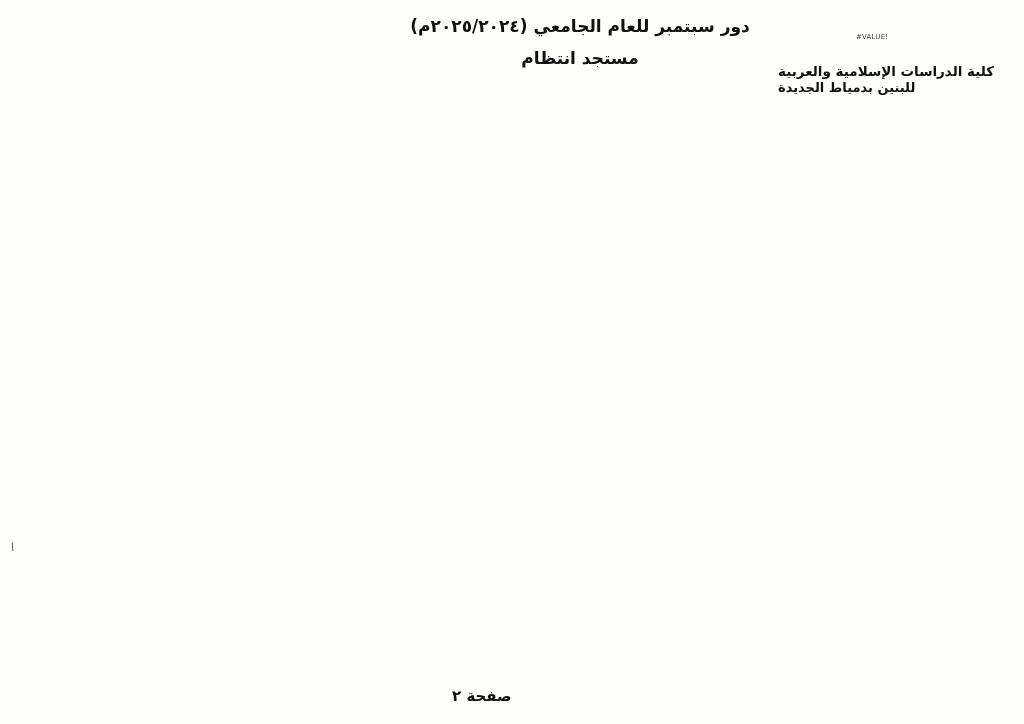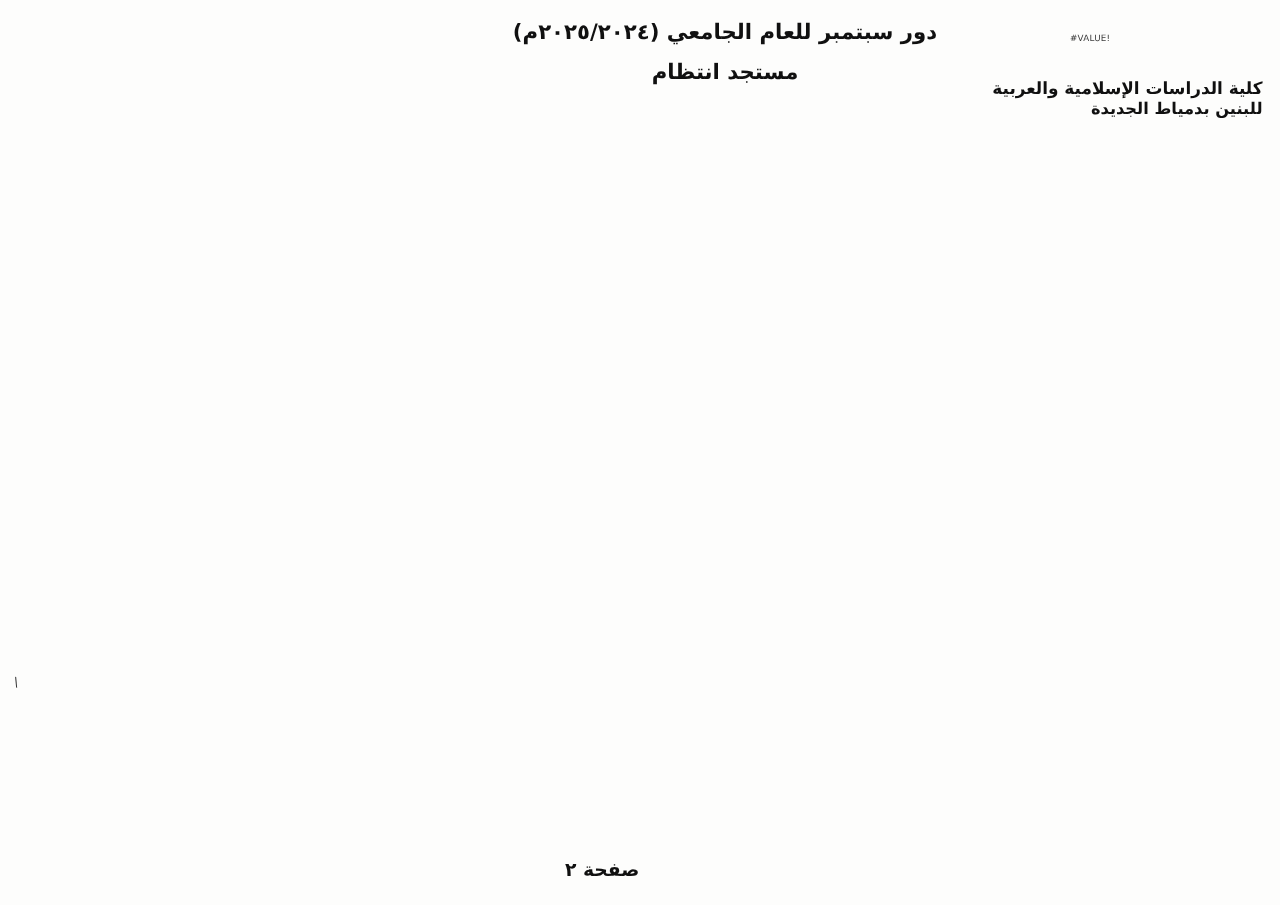--- a/index.html
+++ b/index.html
@@ -6,24 +6,24 @@
   body{
     width:1024px;height:724px;position:relative;overflow:hidden;
     background:#fdfdfc;color:#101010;
     font-family:"DejaVu Sans",sans-serif;
   }
   
   .title-block{position:absolute;left:320px;top:12px;width:520px;text-align:center;direction:rtl;}
   .title-1{font-size:20px;font-weight:bold;line-height:1.4;}
   .title-2{font-size:17px;font-weight:bold;line-height:1.5;margin-top:2px;}
   .title-3{font-size:17px;font-weight:bold;margin-top:8px;}
-  .college-block{position:absolute;left:778px;top:62px;width:232px;text-align:right;direction:rtl;}
+  .college-block{position:absolute;left:778px;top:62px;width:232px;text-align:left;direction:rtl;}
   .college-1{font-size:13.5px;font-weight:bold;line-height:1.35;}
   .college-2{font-size:13px;font-weight:bold;}
-  .value-err{position:absolute;left:856px;top:27px;font-size:7px;color:#3c3c3c;letter-spacing:0.2px;}
+  .value-err{position:absolute;left:856px;top:33px;font-size:7px;color:#3c3c3c;letter-spacing:0.2px;}
   .stray{position:absolute;left:11px;top:541px;font-size:10px;color:#2e2e2e;transform:rotate(12deg);}
   
   table.results{
     position:absolute;left:45px;top:103px;width:955px;height:575px;
     border-collapse:collapse;table-layout:fixed;direction:rtl;
   }
   
   .footer{position:absolute;left:452px;top:687px;width:100px;text-align:left;
           font-size:15px;font-weight:bold;direction:rtl;}
   .ltr{direction:ltr;unicode-bidi:isolate;}

